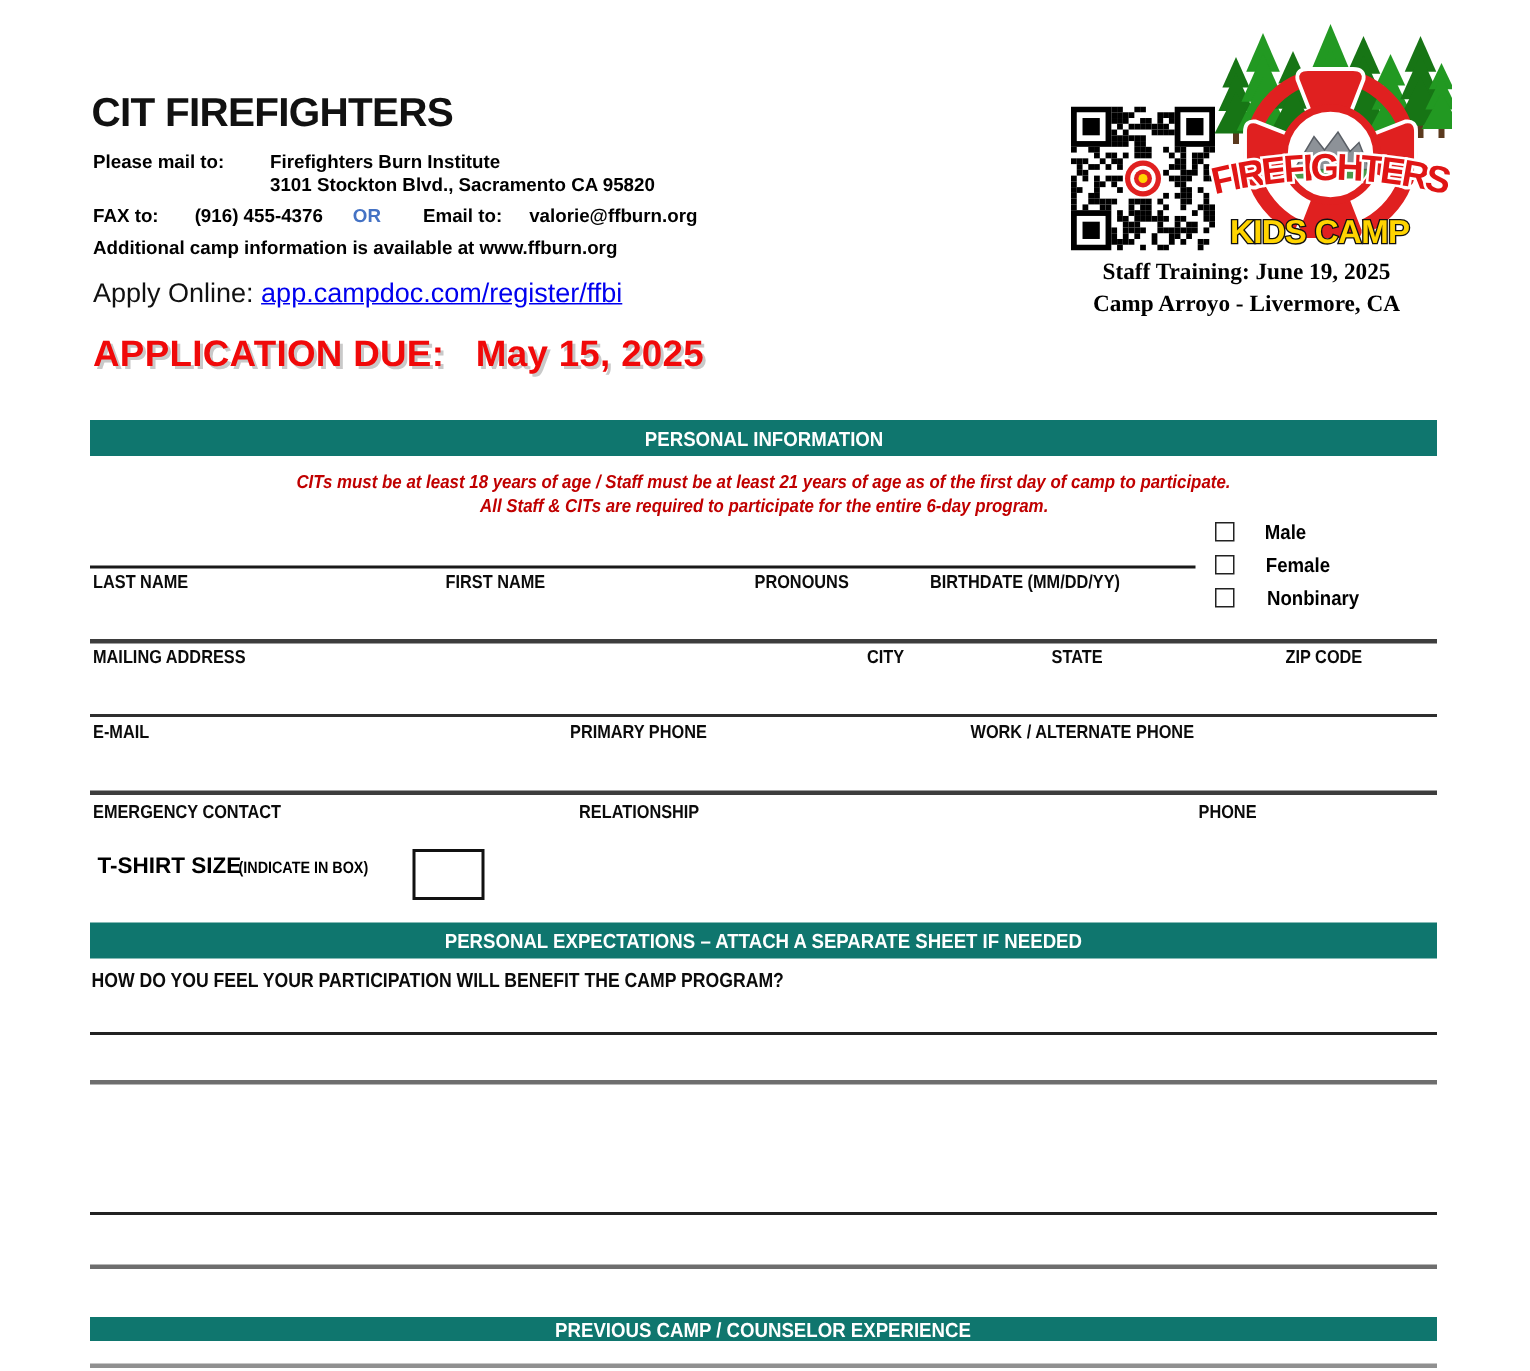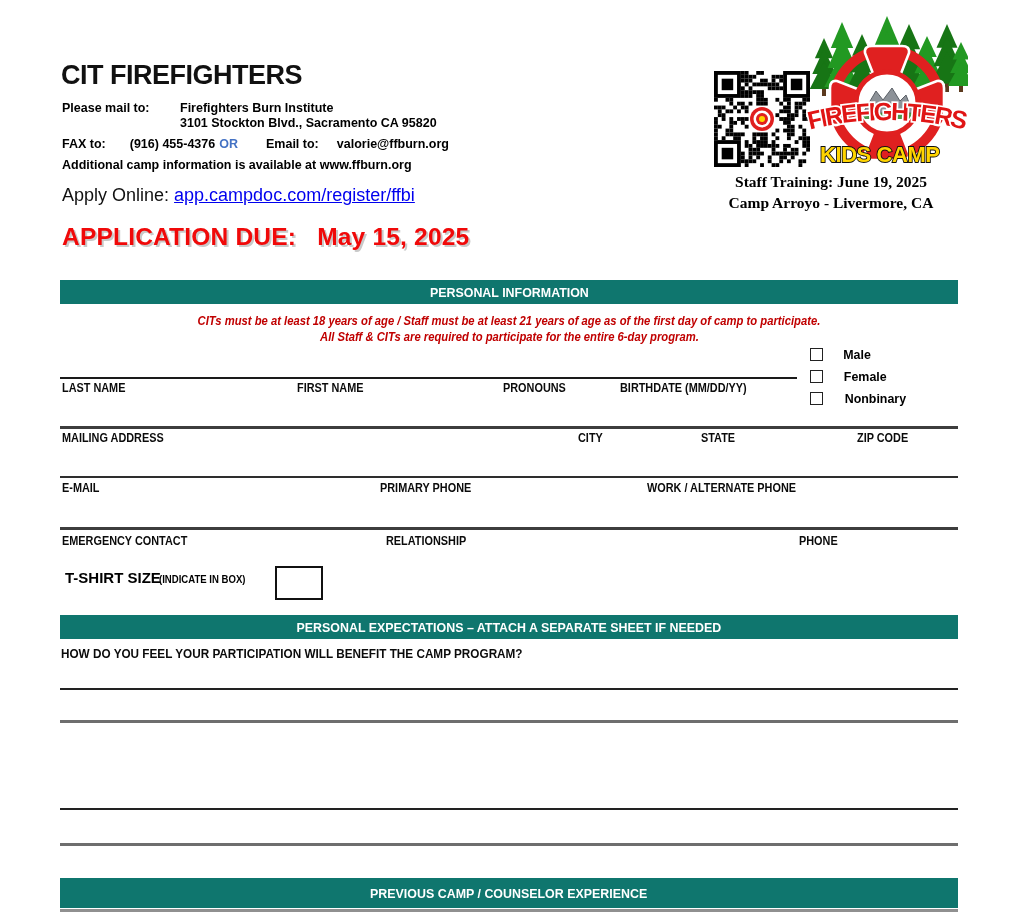--- a/index.html
+++ b/index.html
@@ -10,21 +10,21 @@
   .cond { display:inline-block; transform:scaleX(0.87); transform-origin:0 50%; }
   .condC { display:inline-block; transform:scaleX(0.92); transform-origin:50% 50%; }
 
   
   .title { left:61px; top:60px; font-size:27px; font-weight:bold; letter-spacing:-0.5px; color:#111; }
   .mailLabel { left:62px; top:101px; font-size:12.5px; font-weight:bold; }
   .mailName { left:180px; top:101px; font-size:12.5px; font-weight:bold; }
   .mailAddr { left:180px; top:116px; font-size:12.5px; font-weight:bold; }
   .faxRow { left:62px; top:137px; font-size:12.5px; font-weight:bold; }
   .faxRow span { margin-right:0; }
-  .or { color:#4472c4; padding:0 14px 0 4px; }
+  .or { color:#4472c4; padding:0 14px 0 20px; }
   .faxNum { padding-left:24px; }
   .emailLabel { padding-left:14px; }
   .emailAddr { padding-left:18px; }
   .infoLine { left:62px; top:158px; font-size:12.5px; font-weight:bold; }
   .applyRow { left:62px; top:185px; font-size:18px; color:#111; }
   .applyLink { color:#0000ee; text-decoration:underline; cursor:pointer; }
   .dueRow { left:62px; top:223px; font-size:24.5px; font-weight:bold; color:#f00909; text-shadow:2px 2px 0 #c9c9c9; white-space:pre; letter-spacing:0.2px; }
 
   
   #qr { position:absolute; left:714px; top:71px; width:96px; height:96px; }
@@ -32,21 +32,21 @@
   .campInfo { left:708px; top:172px; width:246px; text-align:center;
               font-family:"Liberation Serif", serif; font-weight:bold; font-size:15.5px;
               line-height:20.5px; color:#000; white-space:normal; }
 
   
   .bar { position:absolute; left:60px; width:898px; background:#0f766e; color:#fff;
          display:flex; align-items:center; justify-content:center; }
   .bar .t { font-size:13.5px; font-weight:bold; transform:scaleX(0.92); transform-origin:50% 50%; white-space:nowrap; }
   #bar-personal { top:280px; height:24px; }
   #bar-expect { top:615px; height:24px; }
-  #bar-previous { top:878px; height:30px; }
+  #bar-previous { top:878px; height:16px; }
   .greyline { position:absolute; left:60px; width:898px; height:3px; background:#909090; top:909px; }
 
   
   .notice { position:absolute; left:60px; width:898px; text-align:center; color:#c00000;
             font-weight:bold; font-style:italic; font-size:12.5px; }
   .notice span { display:inline-block; transform:scaleX(0.9); transform-origin:50% 50%; }
   #notice1 { top:314px; }
   #notice2 { top:330px; }
 
   

